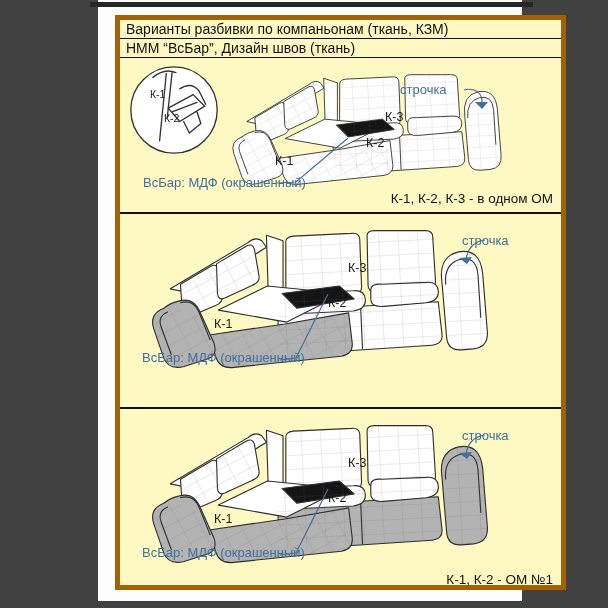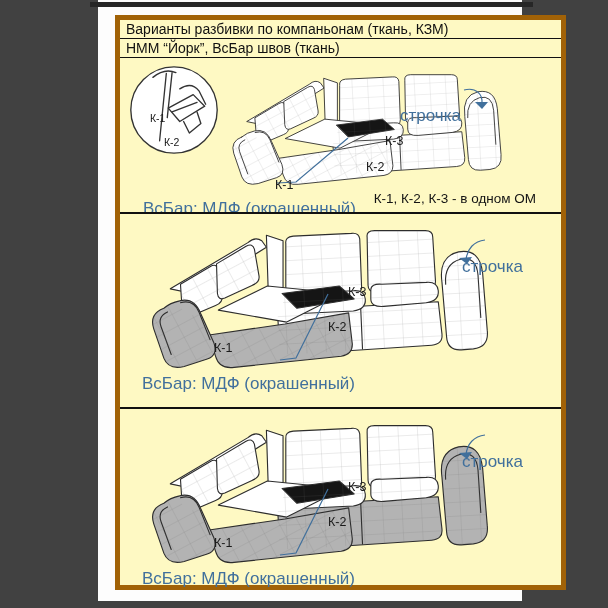--- a/index.html
+++ b/index.html
@@ -30,40 +30,40 @@
   .section.s1{height:154px;}
   .section.s2{height:193px;}
   .section.s3{height:184px;border-bottom:none;}
   .sofa{position:absolute;}
   .s1 .sofa{left:106px;top:13px;width:282px;height:117px;}
   .s2 .sofa,.s3 .sofa{left:24px;top:12px;width:352px;height:146px;}
   .sofa.v1{--fillL:#ffffff;--fillR:#ffffff;}
   .sofa.v2{--fillL:#b3b3b3;--fillR:#ffffff;}
   .sofa.v3{--fillL:#b3b3b3;--fillR:#b3b3b3;}
   .inset{position:absolute;left:6px;top:4px;width:96px;height:96px;}
-  .lbl{position:absolute;font-size:12.5px;color:#1a1a1a;white-space:nowrap;margin-top:24px;}
-  .lbl.blue{font-size:17px;color:#41709c;}
+  .lbl{position:absolute;font-size:12.5px;color:#1a1a1a;white-space:nowrap;}
+  .lbl.blue{font-size:13px;color:#41709c;}
   .lbl.inset-lbl{font-size:10.5px;}
   
   .s1 .lk3{left:265px;top:52px;}
   .s1 .lk2{left:246px;top:78px;}
   .s1 .lk1{left:155px;top:96px;}
   .s1 .lstitch{left:280px;top:24px;}
   .s1 .lvsbar{left:23px;top:117px;}
   .s1 .ik1{left:30px;top:30px;}
   .s1 .ik2{left:44px;top:54px;}
   
   .s2 .lk3,.s3 .lk3{left:228px;top:47px;}
   .s2 .lk2,.s3 .lk2{left:208px;top:82px;}
   .s2 .lk1,.s3 .lk1{left:94px;top:103px;}
   .s2 .lstitch,.s3 .lstitch{left:342px;top:19px;}
   .s2 .lvsbar,.s3 .lvsbar{left:22px;top:136px;}
   .leader{position:absolute;left:0;top:0;width:100%;height:100%;pointer-events:none;}
   .caption{
-    position:absolute;right:25px;bottom:3px;text-align:left;
+    position:absolute;right:8px;bottom:3px;text-align:left;
     font-size:13.5px;color:#141414;line-height:1.45;white-space:nowrap;
   }
 </style>
 </head>
 <body>
 
 <svg width="0" height="0" style="position:absolute" aria-hidden="true">
   <defs>
     <pattern id="gridR" width="21" height="15" patternUnits="userSpaceOnUse" patternTransform="rotate(-3)">
       <path d="M0,0 H21 M0,0 V15" stroke="#6f6f6f" stroke-width="0.6" fill="none"></path>
@@ -97,21 +97,21 @@
 
 <div class="top-rule"></div>
 
 <div class="page">
   <div class="sheet">
 
     <div class="title-row">
       <span>Варианты разбивки по компаньонам (ткань, КЗМ)</span>
     </div>
     <div class="title-row">
-      <span>НММ “Йорк”, ВсБар швов (ткань)</span>
+      <span>НММ “ВсБар”, Дизайн швов (ткань)</span>
     </div>
 
     <div class="section s1">
       <svg class="inset" viewBox="0 0 100 100">
         <g stroke="#333" stroke-width="1.4" fill="none" stroke-linejoin="round" stroke-linecap="round">
           <circle cx="50" cy="50" r="45" fill="#fff"></circle>
           <path d="M42,12 L35,82 M48,11 L43,58"></path>
           <path d="M28,16 Q40,6 52,11"></path>
           <path d="M56,28 Q68,20 76,30 L83,44"></path>
           <path d="M44,48 L70,34 L82,46 L56,62 Z" fill="#fff"></path>
@@ -179,17 +179,18 @@
         <polygon points="321,50 313,44 326,43" fill="#41709c" stroke="none"></polygon>
       </svg>
 
       <span class="lbl lk3">К-3</span>
       <span class="lbl lk2">К-2</span>
       <span class="lbl lk1">К-1</span>
       <span class="lbl blue lstitch">строчка</span>
       <span class="lbl blue lvsbar">ВсБар: МДФ (окрашенный)</span>
 
       <div class="caption">
+        <div>К-1, К-2 - ОМ №1</div>
       </div>
     </div>
 
   </div>
 </div>
 
 </body></html>

